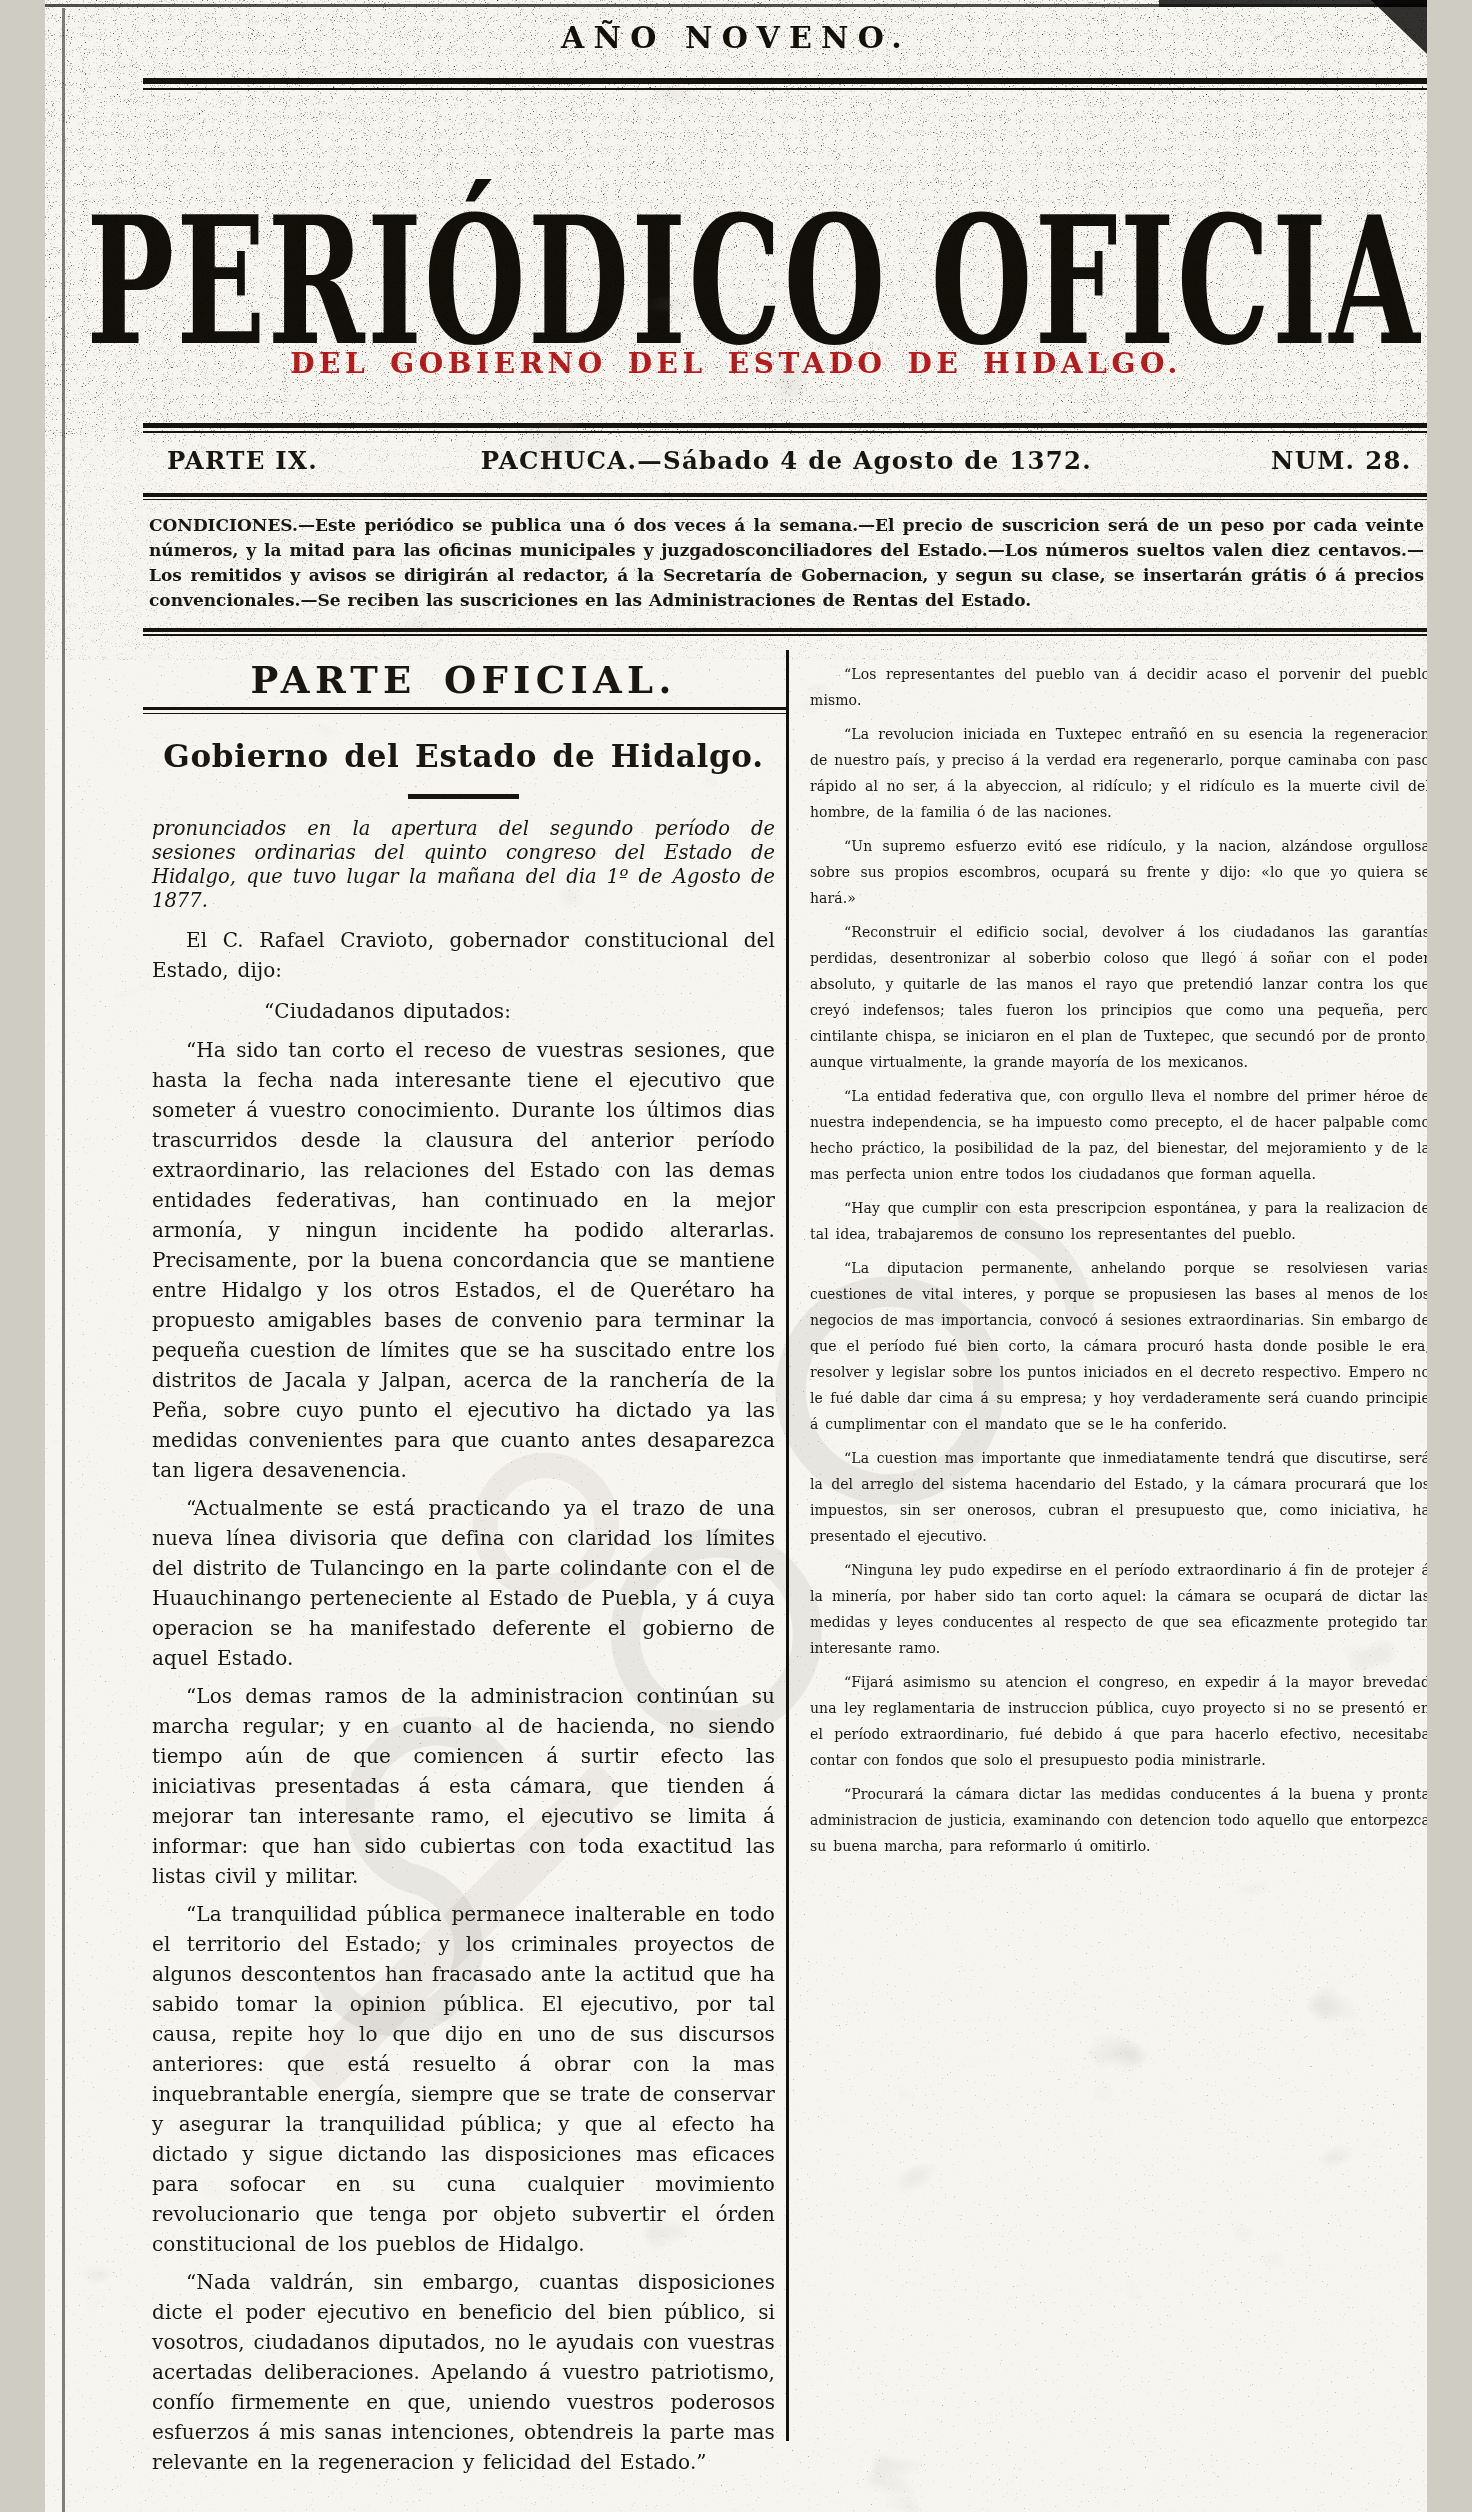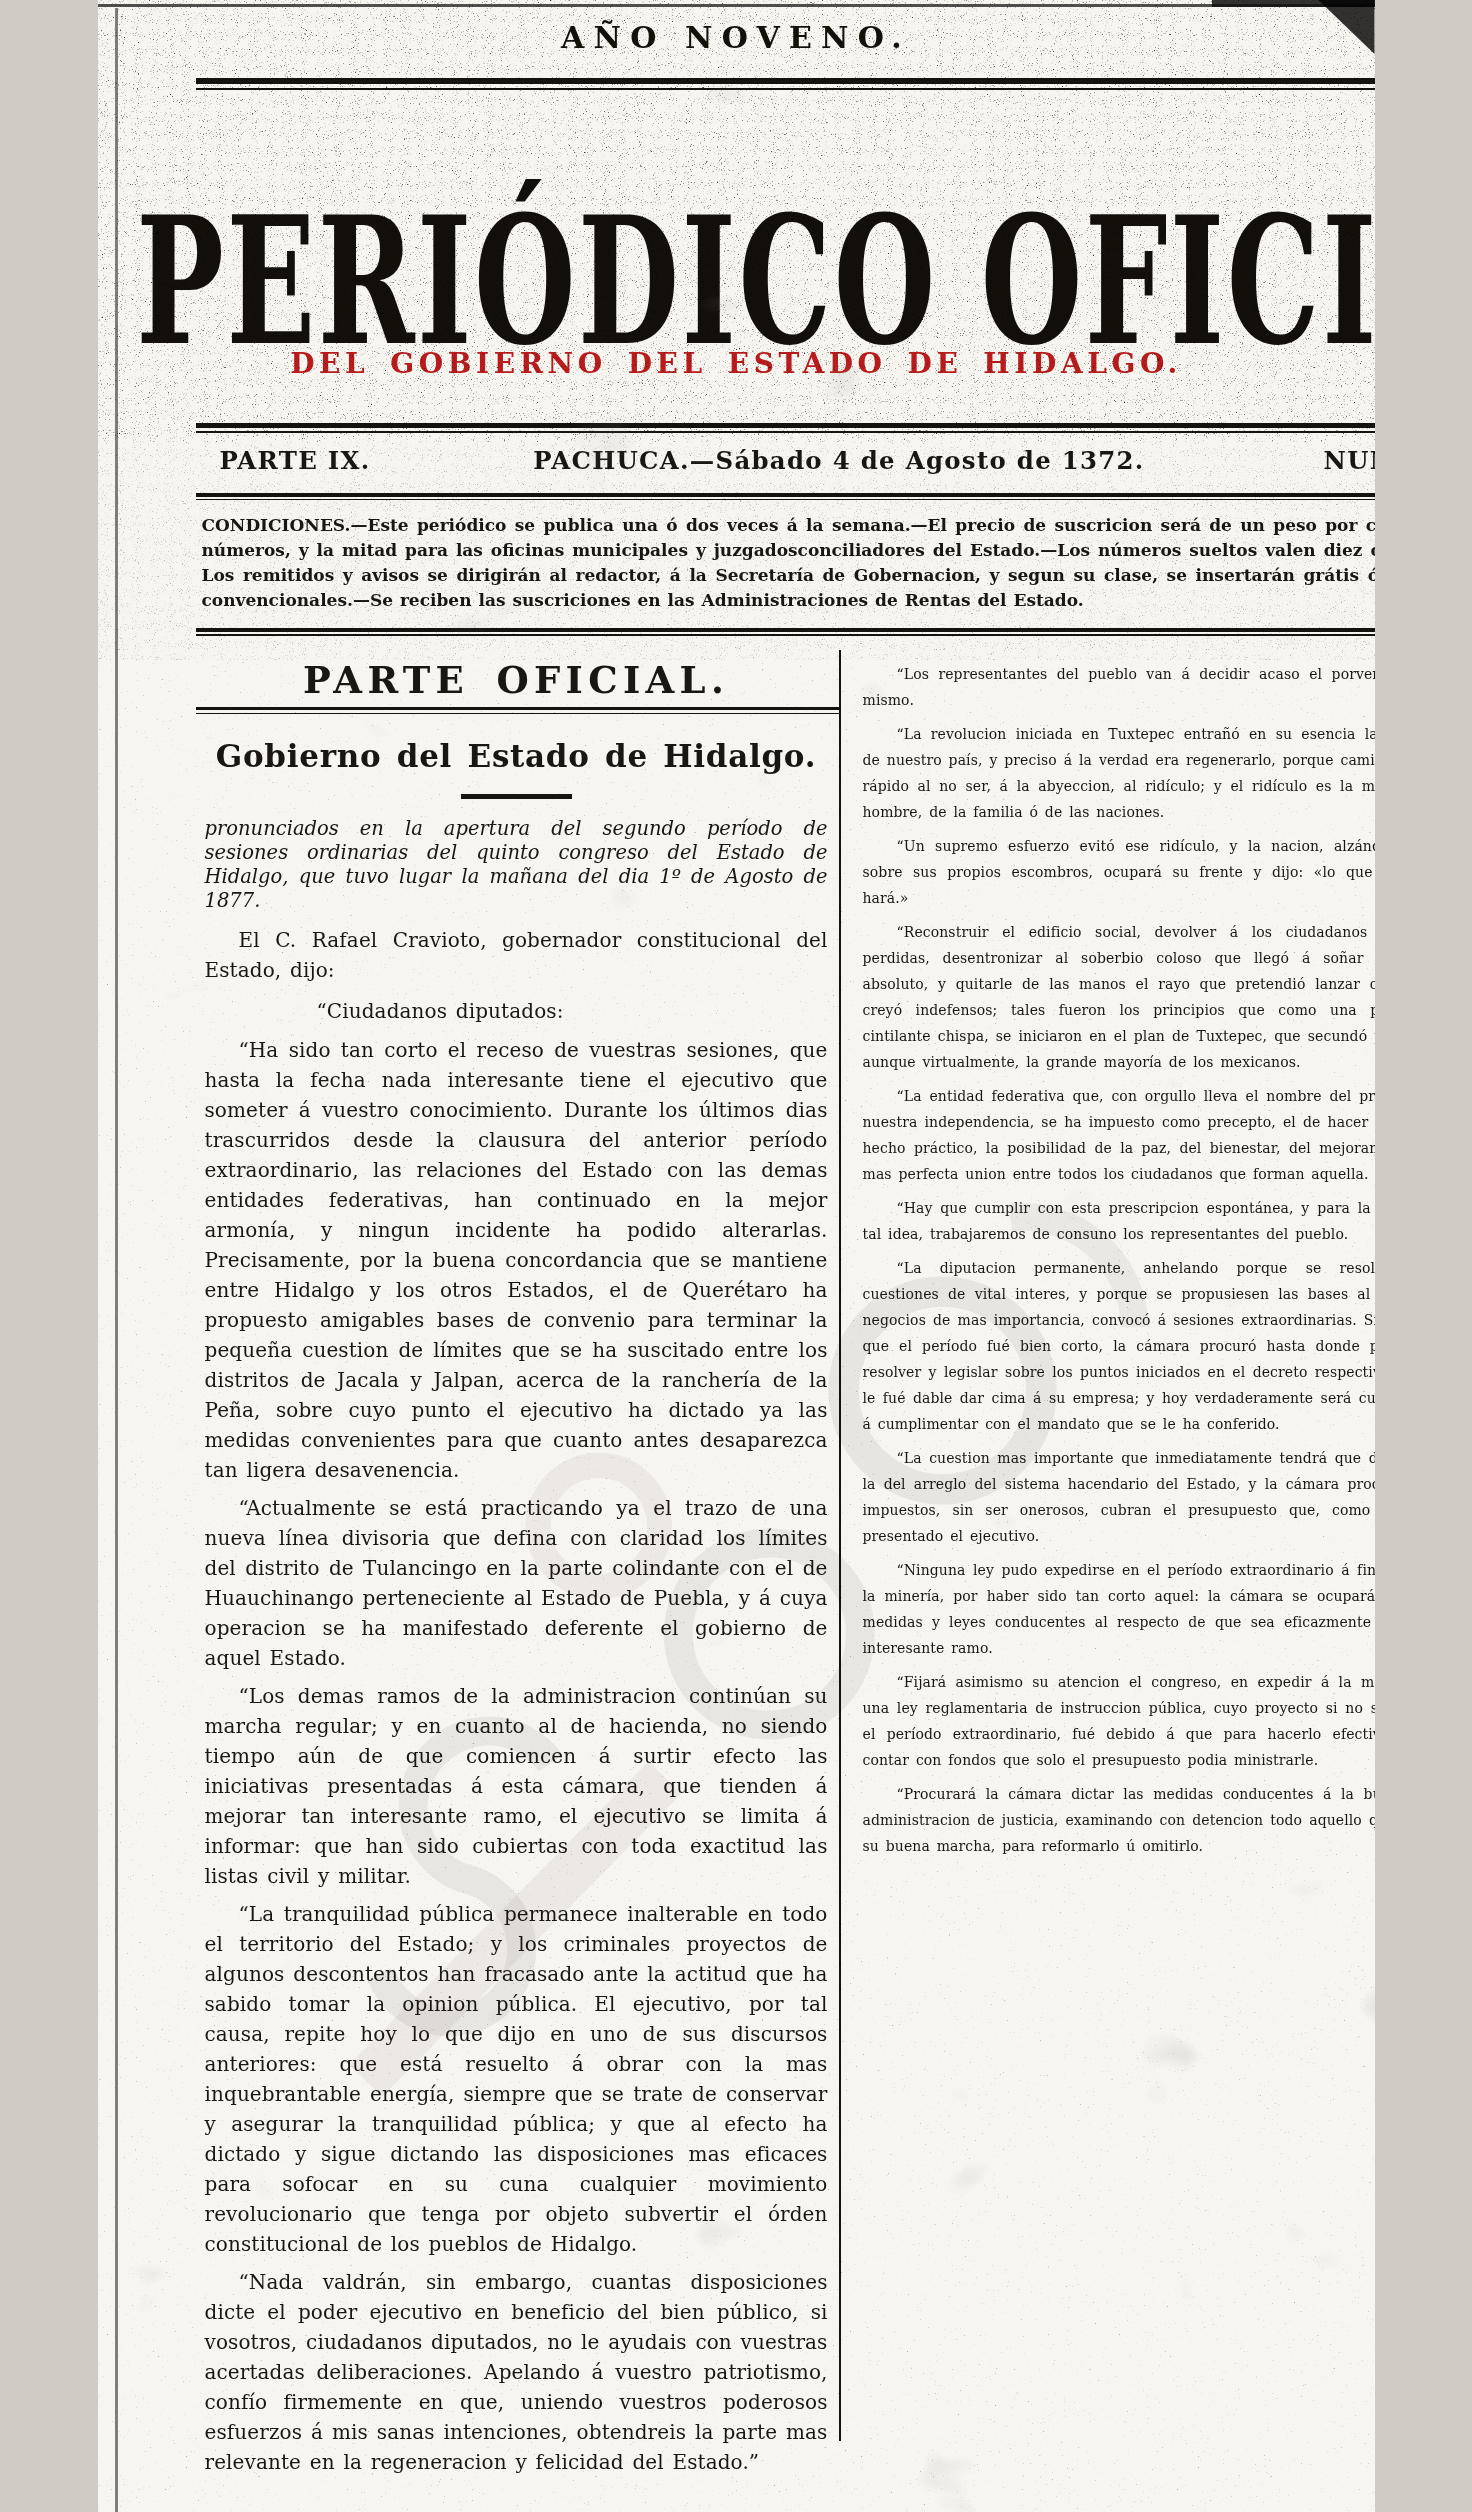--- a/index.html
+++ b/index.html
@@ -1,18 +1,18 @@
 <!DOCTYPE html>
 <html style="font-size:10.6px"><head>
 <meta charset="utf-8">
 <style>
   html,body{margin:0;padding:0;background:#cfccc4;}
   .page{
     position:relative;
-    width:1277px;height:2512px;
+    width:1382px;height:2512px;
     margin:0 auto;
     background:#f7f5f0;
     overflow:hidden;
     font-family:"DejaVu Serif","Liberation Serif",serif;
     color:#1a1712;
   }
   .hr{position:absolute;background:#16130e;}
   
   .anio{
     position:absolute;top:20px;left:0;width:100%;

